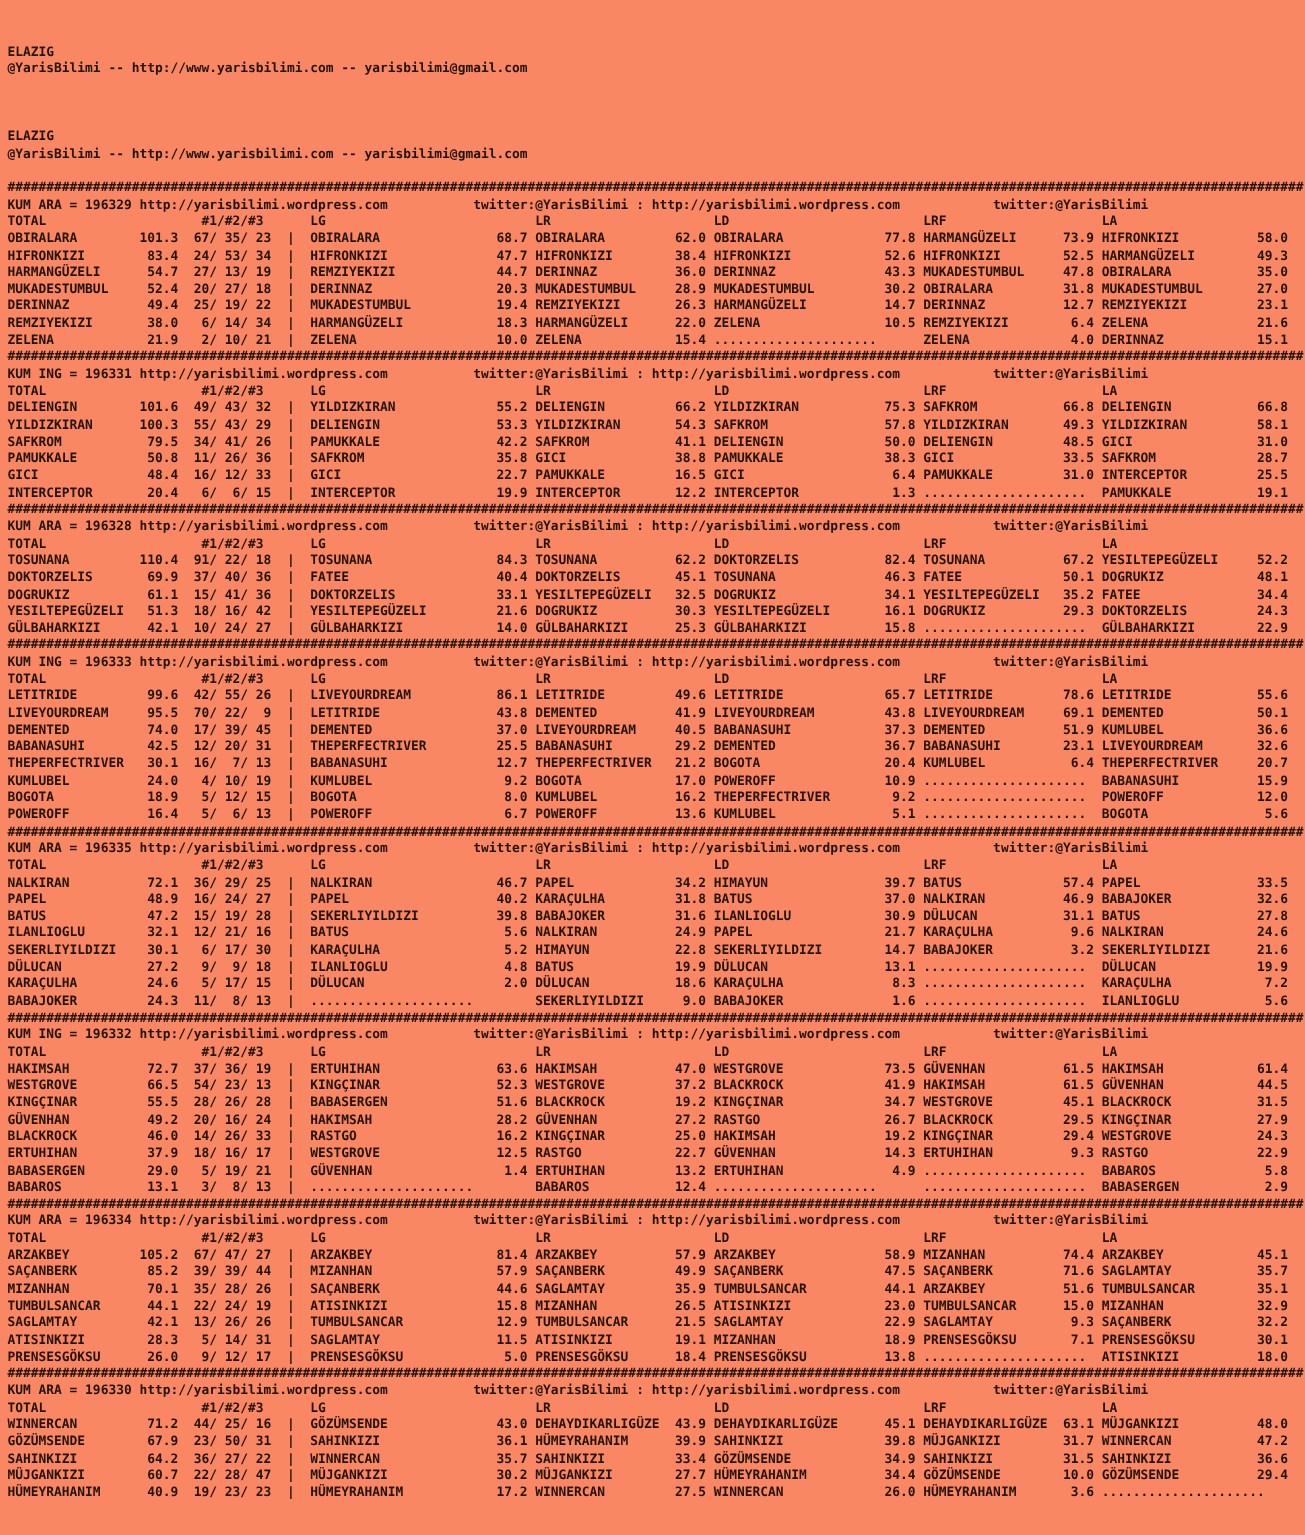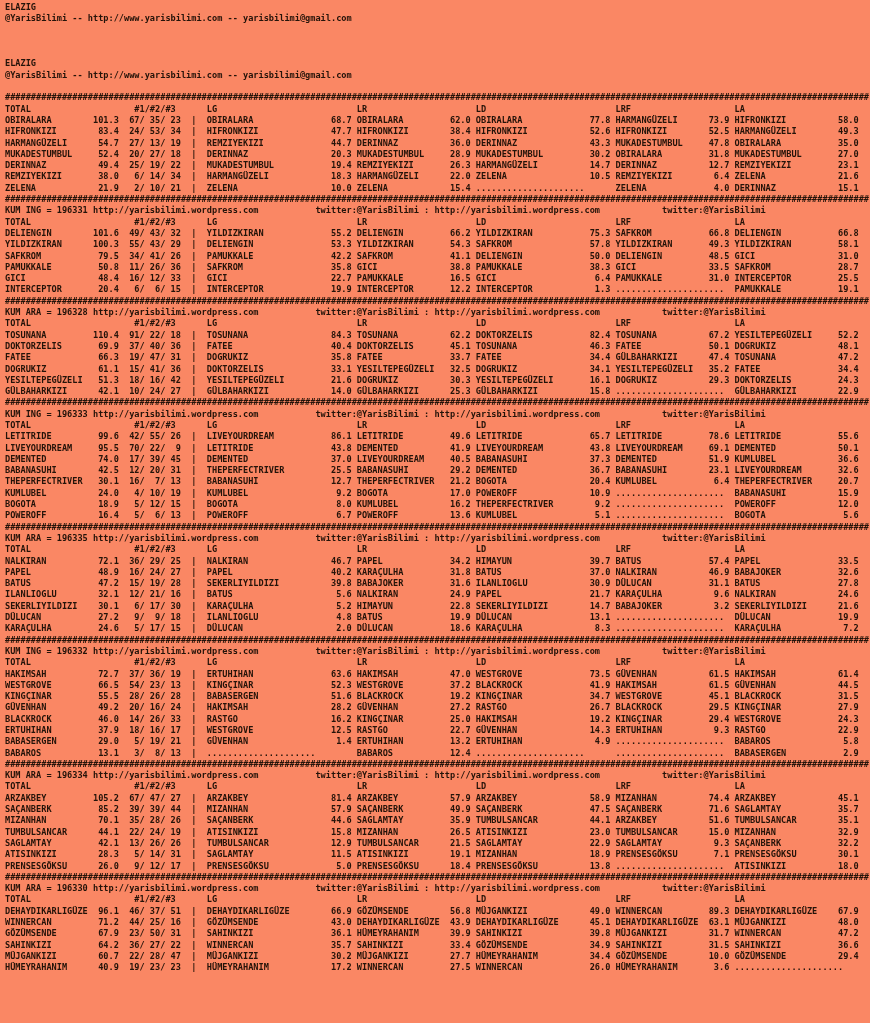--- a/index.html
+++ b/index.html
@@ -2,20 +2,21 @@
 <html><head>
 <meta charset="utf-8">
 <style>
   html,body{margin:0;padding:0;}
   body{
     width:870px;height:1023px;overflow:hidden;
     background:var(--bg,#fa8764);
   }
   .screen{
     padding:2px 0 0 5px;
+    margin-top:28px;
   }
   .line{
     white-space:pre;
     height:11.3px;
     line-height:11.3px;
     font-family:"DejaVu Sans Mono",monospace;
     font-size:8.6px;
     font-weight:bold;
     color:var(--fg,#241309);
   }
@@ -28,20 +29,21 @@
   <div class="line">@YarisBilimi -- http://www.yarisbilimi.com -- yarisbilimi@gmail.com</div>
   <div class="line"></div>
   <div class="line"></div>
   <div class="line"></div>
   <div class="line">ELAZIG</div>
   <div class="line">@YarisBilimi -- http://www.yarisbilimi.com -- yarisbilimi@gmail.com</div>
   <div class="line"></div>
   <div id="sections">
       <div>
         <div class="line">#######################################################################################################################################################################</div>
+        <div class="line">KUM ARA = 196329 http://yarisbilimi.wordpress.com           twitter:@YarisBilimi : http://yarisbilimi.wordpress.com            twitter:@YarisBilimi</div>
         <div class="line">TOTAL                    #1/#2/#3      LG                           LR                     LD                         LRF                    LA</div>
         <div class="line">OBIRALARA        101.3  67/ 35/ 23  |  OBIRALARA               68.7 OBIRALARA         62.0 OBIRALARA             77.8 HARMANGÜZELI      73.9 HIFRONKIZI          58.0</div>
         <div class="line">HIFRONKIZI        83.4  24/ 53/ 34  |  HIFRONKIZI              47.7 HIFRONKIZI        38.4 HIFRONKIZI            52.6 HIFRONKIZI        52.5 HARMANGÜZELI        49.3</div>
         <div class="line">HARMANGÜZELI      54.7  27/ 13/ 19  |  REMZIYEKIZI             44.7 DERINNAZ          36.0 DERINNAZ              43.3 MUKADESTUMBUL     47.8 OBIRALARA           35.0</div>
         <div class="line">MUKADESTUMBUL     52.4  20/ 27/ 18  |  DERINNAZ                20.3 MUKADESTUMBUL     28.9 MUKADESTUMBUL         30.2 OBIRALARA         31.8 MUKADESTUMBUL       27.0</div>
         <div class="line">DERINNAZ          49.4  25/ 19/ 22  |  MUKADESTUMBUL           19.4 REMZIYEKIZI       26.3 HARMANGÜZELI          14.7 DERINNAZ          12.7 REMZIYEKIZI         23.1</div>
         <div class="line">REMZIYEKIZI       38.0   6/ 14/ 34  |  HARMANGÜZELI            18.3 HARMANGÜZELI      22.0 ZELENA                10.5 REMZIYEKIZI        6.4 ZELENA              21.6</div>
         <div class="line">ZELENA            21.9   2/ 10/ 21  |  ZELENA                  10.0 ZELENA            15.4 .....................      ZELENA             4.0 DERINNAZ            15.1</div>
       </div>
       <div>
@@ -54,21 +56,20 @@
         <div class="line">PAMUKKALE         50.8  11/ 26/ 36  |  SAFKROM                 35.8 GICI              38.8 PAMUKKALE             38.3 GICI              33.5 SAFKROM             28.7</div>
         <div class="line">GICI              48.4  16/ 12/ 33  |  GICI                    22.7 PAMUKKALE         16.5 GICI                   6.4 PAMUKKALE         31.0 INTERCEPTOR         25.5</div>
         <div class="line">INTERCEPTOR       20.4   6/  6/ 15  |  INTERCEPTOR             19.9 INTERCEPTOR       12.2 INTERCEPTOR            1.3 .....................  PAMUKKALE           19.1</div>
       </div>
       <div>
         <div class="line">#######################################################################################################################################################################</div>
         <div class="line">KUM ARA = 196328 http://yarisbilimi.wordpress.com           twitter:@YarisBilimi : http://yarisbilimi.wordpress.com            twitter:@YarisBilimi</div>
         <div class="line">TOTAL                    #1/#2/#3      LG                           LR                     LD                         LRF                    LA</div>
         <div class="line">TOSUNANA         110.4  91/ 22/ 18  |  TOSUNANA                84.3 TOSUNANA          62.2 DOKTORZELIS           82.4 TOSUNANA          67.2 YESILTEPEGÜZELI     52.2</div>
         <div class="line">DOKTORZELIS       69.9  37/ 40/ 36  |  FATEE                   40.4 DOKTORZELIS       45.1 TOSUNANA              46.3 FATEE             50.1 DOGRUKIZ            48.1</div>
-        <div class="line">FATEE             66.3  19/ 47/ 31  |  DOGRUKIZ                35.8 FATEE             33.7 FATEE                 34.4 GÜLBAHARKIZI      47.4 TOSUNANA            47.2</div>
         <div class="line">DOGRUKIZ          61.1  15/ 41/ 36  |  DOKTORZELIS             33.1 YESILTEPEGÜZELI   32.5 DOGRUKIZ              34.1 YESILTEPEGÜZELI   35.2 FATEE               34.4</div>
         <div class="line">YESILTEPEGÜZELI   51.3  18/ 16/ 42  |  YESILTEPEGÜZELI         21.6 DOGRUKIZ          30.3 YESILTEPEGÜZELI       16.1 DOGRUKIZ          29.3 DOKTORZELIS         24.3</div>
         <div class="line">GÜLBAHARKIZI      42.1  10/ 24/ 27  |  GÜLBAHARKIZI            14.0 GÜLBAHARKIZI      25.3 GÜLBAHARKIZI          15.8 .....................  GÜLBAHARKIZI        22.9</div>
       </div>
       <div>
         <div class="line">#######################################################################################################################################################################</div>
         <div class="line">KUM ING = 196333 http://yarisbilimi.wordpress.com           twitter:@YarisBilimi : http://yarisbilimi.wordpress.com            twitter:@YarisBilimi</div>
         <div class="line">TOTAL                    #1/#2/#3      LG                           LR                     LD                         LRF                    LA</div>
         <div class="line">LETITRIDE         99.6  42/ 55/ 26  |  LIVEYOURDREAM           86.1 LETITRIDE         49.6 LETITRIDE             65.7 LETITRIDE         78.6 LETITRIDE           55.6</div>
         <div class="line">LIVEYOURDREAM     95.5  70/ 22/  9  |  LETITRIDE               43.8 DEMENTED          41.9 LIVEYOURDREAM         43.8 LIVEYOURDREAM     69.1 DEMENTED            50.1</div>
@@ -83,20 +84,21 @@
         <div class="line">#######################################################################################################################################################################</div>
         <div class="line">KUM ARA = 196335 http://yarisbilimi.wordpress.com           twitter:@YarisBilimi : http://yarisbilimi.wordpress.com            twitter:@YarisBilimi</div>
         <div class="line">TOTAL                    #1/#2/#3      LG                           LR                     LD                         LRF                    LA</div>
         <div class="line">NALKIRAN          72.1  36/ 29/ 25  |  NALKIRAN                46.7 PAPEL             34.2 HIMAYUN               39.7 BATUS             57.4 PAPEL               33.5</div>
         <div class="line">PAPEL             48.9  16/ 24/ 27  |  PAPEL                   40.2 KARAÇULHA         31.8 BATUS                 37.0 NALKIRAN          46.9 BABAJOKER           32.6</div>
         <div class="line">BATUS             47.2  15/ 19/ 28  |  SEKERLIYILDIZI          39.8 BABAJOKER         31.6 ILANLIOGLU            30.9 DÜLUCAN           31.1 BATUS               27.8</div>
         <div class="line">ILANLIOGLU        32.1  12/ 21/ 16  |  BATUS                    5.6 NALKIRAN          24.9 PAPEL                 21.7 KARAÇULHA          9.6 NALKIRAN            24.6</div>
         <div class="line">SEKERLIYILDIZI    30.1   6/ 17/ 30  |  KARAÇULHA                5.2 HIMAYUN           22.8 SEKERLIYILDIZI        14.7 BABAJOKER          3.2 SEKERLIYILDIZI      21.6</div>
         <div class="line">DÜLUCAN           27.2   9/  9/ 18  |  ILANLIOGLU               4.8 BATUS             19.9 DÜLUCAN               13.1 .....................  DÜLUCAN             19.9</div>
         <div class="line">KARAÇULHA         24.6   5/ 17/ 15  |  DÜLUCAN                  2.0 DÜLUCAN           18.6 KARAÇULHA              8.3 .....................  KARAÇULHA            7.2</div>
+        <div class="line">BABAJOKER         24.3  11/  8/ 13  |  .....................        SEKERLIYILDIZI     9.0 BABAJOKER              1.6 .....................  ILANLIOGLU           5.6</div>
       </div>
       <div>
         <div class="line">#######################################################################################################################################################################</div>
         <div class="line">KUM ING = 196332 http://yarisbilimi.wordpress.com           twitter:@YarisBilimi : http://yarisbilimi.wordpress.com            twitter:@YarisBilimi</div>
         <div class="line">TOTAL                    #1/#2/#3      LG                           LR                     LD                         LRF                    LA</div>
         <div class="line">HAKIMSAH          72.7  37/ 36/ 19  |  ERTUHIHAN               63.6 HAKIMSAH          47.0 WESTGROVE             73.5 GÜVENHAN          61.5 HAKIMSAH            61.4</div>
         <div class="line">WESTGROVE         66.5  54/ 23/ 13  |  KINGÇINAR               52.3 WESTGROVE         37.2 BLACKROCK             41.9 HAKIMSAH          61.5 GÜVENHAN            44.5</div>
         <div class="line">KINGÇINAR         55.5  28/ 26/ 28  |  BABASERGEN              51.6 BLACKROCK         19.2 KINGÇINAR             34.7 WESTGROVE         45.1 BLACKROCK           31.5</div>
         <div class="line">GÜVENHAN          49.2  20/ 16/ 24  |  HAKIMSAH                28.2 GÜVENHAN          27.2 RASTGO                26.7 BLACKROCK         29.5 KINGÇINAR           27.9</div>
         <div class="line">BLACKROCK         46.0  14/ 26/ 33  |  RASTGO                  16.2 KINGÇINAR         25.0 HAKIMSAH              19.2 KINGÇINAR         29.4 WESTGROVE           24.3</div>
@@ -113,21 +115,20 @@
         <div class="line">MIZANHAN          70.1  35/ 28/ 26  |  SAÇANBERK               44.6 SAGLAMTAY         35.9 TUMBULSANCAR          44.1 ARZAKBEY          51.6 TUMBULSANCAR        35.1</div>
         <div class="line">TUMBULSANCAR      44.1  22/ 24/ 19  |  ATISINKIZI              15.8 MIZANHAN          26.5 ATISINKIZI            23.0 TUMBULSANCAR      15.0 MIZANHAN            32.9</div>
         <div class="line">SAGLAMTAY         42.1  13/ 26/ 26  |  TUMBULSANCAR            12.9 TUMBULSANCAR      21.5 SAGLAMTAY             22.9 SAGLAMTAY          9.3 SAÇANBERK           32.2</div>
         <div class="line">ATISINKIZI        28.3   5/ 14/ 31  |  SAGLAMTAY               11.5 ATISINKIZI        19.1 MIZANHAN              18.9 PRENSESGÖKSU       7.1 PRENSESGÖKSU        30.1</div>
         <div class="line">PRENSESGÖKSU      26.0   9/ 12/ 17  |  PRENSESGÖKSU             5.0 PRENSESGÖKSU      18.4 PRENSESGÖKSU          13.8 .....................  ATISINKIZI          18.0</div>
       </div>
       <div>
         <div class="line">#######################################################################################################################################################################</div>
         <div class="line">KUM ARA = 196330 http://yarisbilimi.wordpress.com           twitter:@YarisBilimi : http://yarisbilimi.wordpress.com            twitter:@YarisBilimi</div>
         <div class="line">TOTAL                    #1/#2/#3      LG                           LR                     LD                         LRF                    LA</div>
-        <div class="line">DEHAYDIKARLIGÜZE  96.1  46/ 37/ 51  |  DEHAYDIKARLIGÜZE        66.9 GÖZÜMSENDE        56.8 MÜJGANKIZI            49.0 WINNERCAN         89.3 DEHAYDIKARLIGÜZE    67.9</div>
         <div class="line">WINNERCAN         71.2  44/ 25/ 16  |  GÖZÜMSENDE              43.0 DEHAYDIKARLIGÜZE  43.9 DEHAYDIKARLIGÜZE      45.1 DEHAYDIKARLIGÜZE  63.1 MÜJGANKIZI          48.0</div>
         <div class="line">GÖZÜMSENDE        67.9  23/ 50/ 31  |  SAHINKIZI               36.1 HÜMEYRAHANIM      39.9 SAHINKIZI             39.8 MÜJGANKIZI        31.7 WINNERCAN           47.2</div>
         <div class="line">SAHINKIZI         64.2  36/ 27/ 22  |  WINNERCAN               35.7 SAHINKIZI         33.4 GÖZÜMSENDE            34.9 SAHINKIZI         31.5 SAHINKIZI           36.6</div>
         <div class="line">MÜJGANKIZI        60.7  22/ 28/ 47  |  MÜJGANKIZI              30.2 MÜJGANKIZI        27.7 HÜMEYRAHANIM          34.4 GÖZÜMSENDE        10.0 GÖZÜMSENDE          29.4</div>
         <div class="line">HÜMEYRAHANIM      40.9  19/ 23/ 23  |  HÜMEYRAHANIM            17.2 WINNERCAN         27.5 WINNERCAN             26.0 HÜMEYRAHANIM       3.6 .....................</div>
       </div>
     </div>
 </div>
 
 </body></html>

